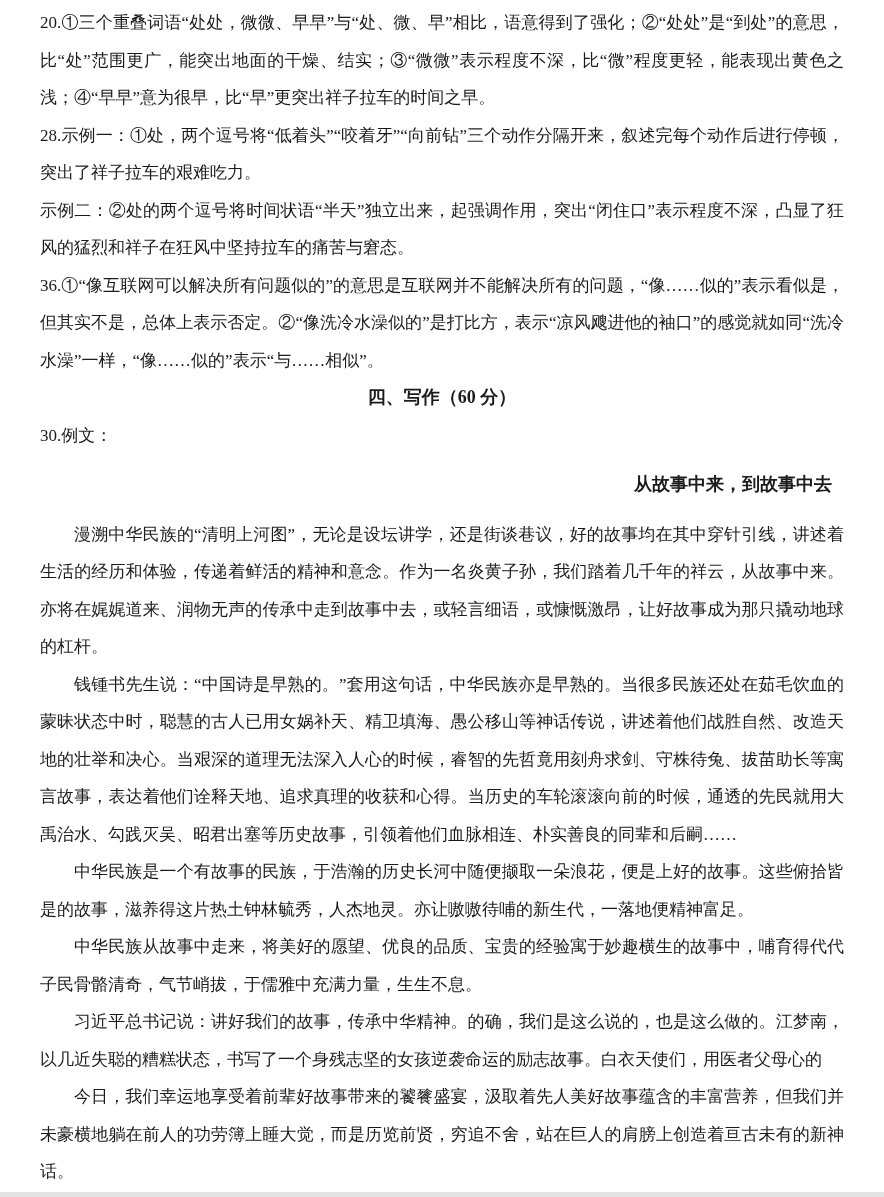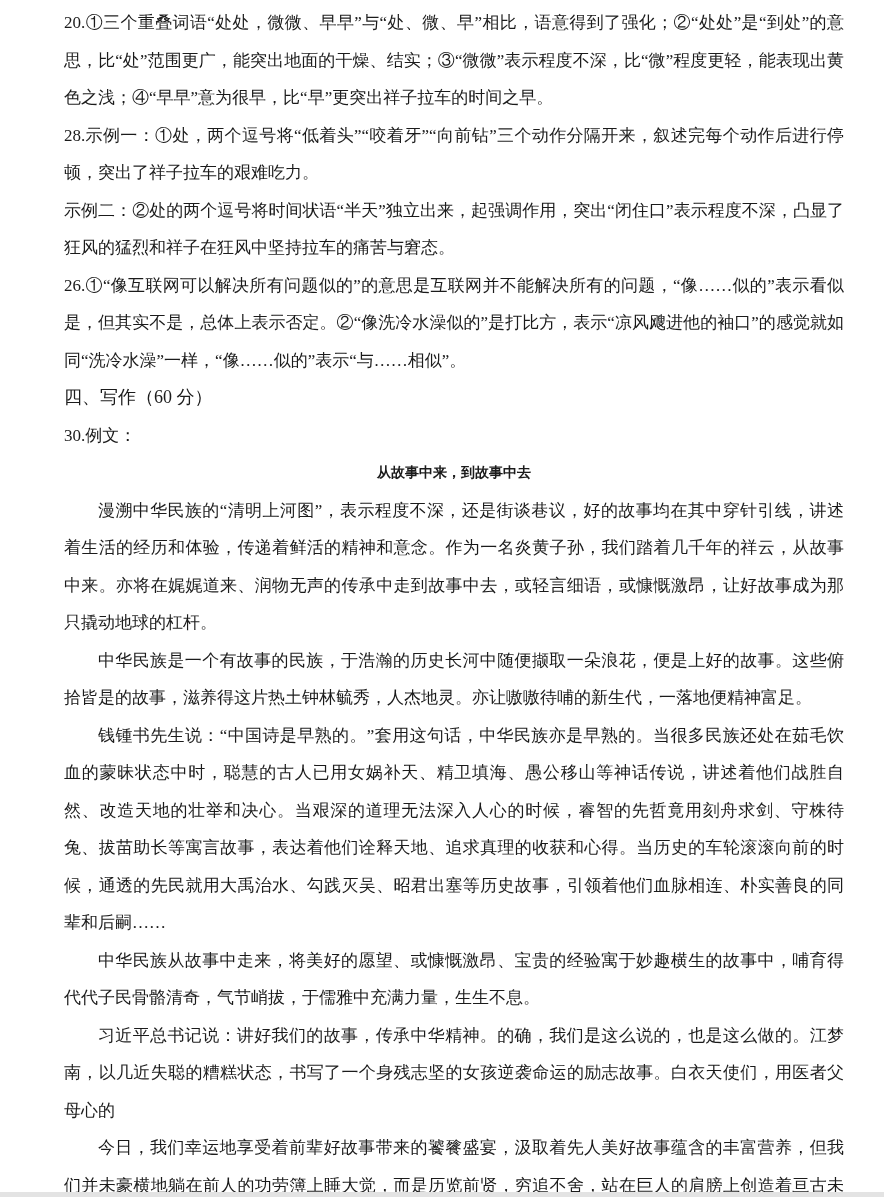--- a/index.html
+++ b/index.html
@@ -8,49 +8,49 @@
     padding: 0;
     background: #ffffff;
   }
   .page {
     position: relative;
     width: 884px;
     height: 1197px;
     box-sizing: border-box;
     background: #ffffff;
     color: #1b1b1b;
-    padding: 4px 40px 0 64px;
+    padding: 4px 40px 0 40px;
     overflow: hidden;
     font-family: "Liberation Serif", "DejaVu Serif", serif;
     font-size: 17px;
     line-height: 37.5px;
   }
   .page p {
     margin: 0;
     text-align: justify;
   }
   .ans {
     text-indent: 0;
   }
   .section-heading {
     margin: 0;
-    font-weight: normal;
+    font-weight: bold;
     font-size: 18px;
     line-height: 37.5px;
-    text-align: left;
+    text-align: center;
   }
   .essay-label {
     text-align: left;
   }
   .essay-title {
-    margin: 0;
+    margin: 12px;
     font-weight: bold;
-    font-size: 14px;
+    font-size: 18px;
     line-height: 37.5px;
-    text-align: center;
+    text-align: right;
   }
   .essay-para {
     text-indent: 2em;
   }
   .page-bottom-edge {
     position: absolute;
     left: 0;
     bottom: 0;
     width: 100%;
     height: 5px;
@@ -61,35 +61,35 @@
 <body>
 
 <div class="page">
 
   <p class="ans">20.①三个重叠词语“处处，微微、早早”与“处、微、早”相比，语意得到了强化；②“处处”是“到处”的意思，比“处”范围更广，能突出地面的干燥、结实；③“微微”表示程度不深，比“微”程度更轻，能表现出黄色之浅；④“早早”意为很早，比“早”更突出祥子拉车的时间之早。</p>
 
   <p class="ans">28.示例一：①处，两个逗号将“低着头”“咬着牙”“向前钻”三个动作分隔开来，叙述完每个动作后进行停顿，突出了祥子拉车的艰难吃力。</p>
 
   <p class="ans">示例二：②处的两个逗号将时间状语“半天”独立出来，起强调作用，突出“闭住口”表示程度不深，凸显了狂风的猛烈和祥子在狂风中坚持拉车的痛苦与窘态。</p>
 
-  <p class="ans">26.①“像互联网可以解决所有问题似的”的意思是互联网并不能解决所有的问题，“像……似的”表示看似是，但其实不是，总体上表示否定。②“像洗冷水澡似的”是打比方，表示“凉风飕进他的袖口”的感觉就如同“洗冷水澡”一样，“像……似的”表示“与……相似”。</p>
+  <p class="ans">36.①“像互联网可以解决所有问题似的”的意思是互联网并不能解决所有的问题，“像……似的”表示看似是，但其实不是，总体上表示否定。②“像洗冷水澡似的”是打比方，表示“凉风飕进他的袖口”的感觉就如同“洗冷水澡”一样，“像……似的”表示“与……相似”。</p>
 
   <h3 class="section-heading">四、写作（60 分）</h3>
 
   <p class="essay-label">30.例文：</p>
 
   <h4 class="essay-title">从故事中来，到故事中去</h4>
 
-  <p class="essay-para">漫溯中华民族的“清明上河图”，表示程度不深，还是街谈巷议，好的故事均在其中穿针引线，讲述着生活的经历和体验，传递着鲜活的精神和意念。作为一名炎黄子孙，我们踏着几千年的祥云，从故事中来。亦将在娓娓道来、润物无声的传承中走到故事中去，或轻言细语，或慷慨激昂，让好故事成为那只撬动地球的杠杆。</p>
+  <p class="essay-para">漫溯中华民族的“清明上河图”，无论是设坛讲学，还是街谈巷议，好的故事均在其中穿针引线，讲述着生活的经历和体验，传递着鲜活的精神和意念。作为一名炎黄子孙，我们踏着几千年的祥云，从故事中来。亦将在娓娓道来、润物无声的传承中走到故事中去，或轻言细语，或慷慨激昂，让好故事成为那只撬动地球的杠杆。</p>
+
+  <p class="essay-para">钱锺书先生说：“中国诗是早熟的。”套用这句话，中华民族亦是早熟的。当很多民族还处在茹毛饮血的蒙昧状态中时，聪慧的古人已用女娲补天、精卫填海、愚公移山等神话传说，讲述着他们战胜自然、改造天地的壮举和决心。当艰深的道理无法深入人心的时候，睿智的先哲竟用刻舟求剑、守株待兔、拔苗助长等寓言故事，表达着他们诠释天地、追求真理的收获和心得。当历史的车轮滚滚向前的时候，通透的先民就用大禹治水、勾践灭吴、昭君出塞等历史故事，引领着他们血脉相连、朴实善良的同辈和后嗣……</p>
 
   <p class="essay-para">中华民族是一个有故事的民族，于浩瀚的历史长河中随便撷取一朵浪花，便是上好的故事。这些俯拾皆是的故事，滋养得这片热土钟林毓秀，人杰地灵。亦让嗷嗷待哺的新生代，一落地便精神富足。</p>
 
-  <p class="essay-para">钱锺书先生说：“中国诗是早熟的。”套用这句话，中华民族亦是早熟的。当很多民族还处在茹毛饮血的蒙昧状态中时，聪慧的古人已用女娲补天、精卫填海、愚公移山等神话传说，讲述着他们战胜自然、改造天地的壮举和决心。当艰深的道理无法深入人心的时候，睿智的先哲竟用刻舟求剑、守株待兔、拔苗助长等寓言故事，表达着他们诠释天地、追求真理的收获和心得。当历史的车轮滚滚向前的时候，通透的先民就用大禹治水、勾践灭吴、昭君出塞等历史故事，引领着他们血脉相连、朴实善良的同辈和后嗣……</p>
-
-  <p class="essay-para">中华民族从故事中走来，将美好的愿望、或慷慨激昂、宝贵的经验寓于妙趣横生的故事中，哺育得代代子民骨骼清奇，气节峭拔，于儒雅中充满力量，生生不息。</p>
+  <p class="essay-para">中华民族从故事中走来，将美好的愿望、优良的品质、宝贵的经验寓于妙趣横生的故事中，哺育得代代子民骨骼清奇，气节峭拔，于儒雅中充满力量，生生不息。</p>
 
   <p class="essay-para">习近平总书记说：讲好我们的故事，传承中华精神。的确，我们是这么说的，也是这么做的。江梦南，以几近失聪的糟糕状态，书写了一个身残志坚的女孩逆袭命运的励志故事。白衣天使们，用医者父母心的</p>
 
   <p class="essay-para">今日，我们幸运地享受着前辈好故事带来的饕餮盛宴，汲取着先人美好故事蕴含的丰富营养，但我们并未豪横地躺在前人的功劳簿上睡大觉，而是历览前贤，穷追不舍，站在巨人的肩膀上创造着亘古未有的新神话。</p>
 
   <div class="page-bottom-edge"></div>
 
 </div>
 
 </body></html>

